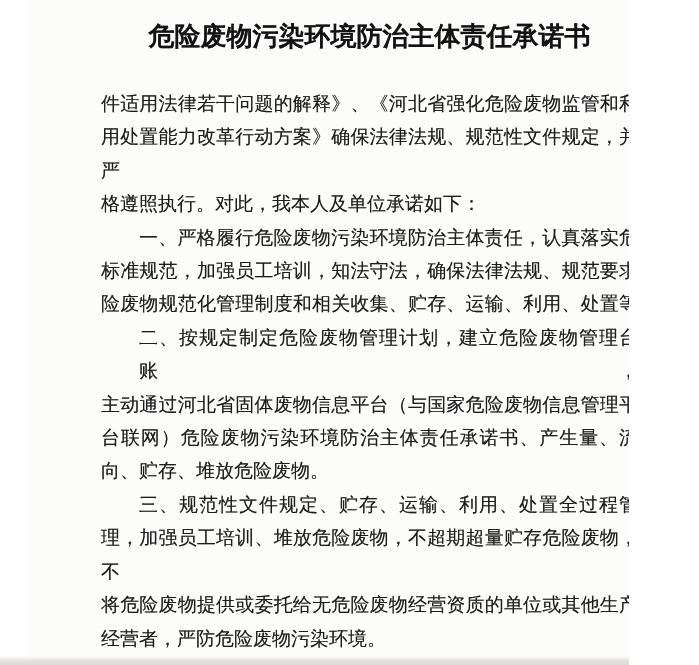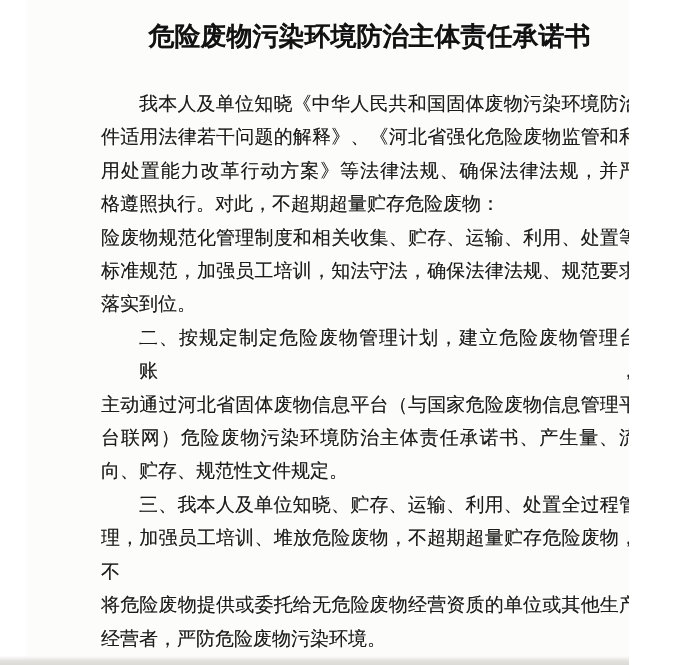--- a/index.html
+++ b/index.html
@@ -74,32 +74,31 @@
 </head>
 <body>
 
 <div class="page">
 
   <div class="left-edge"></div>
 
   <h1 class="title">危险废物污染环境防治主体责任承诺书</h1>
 
   <div class="doc-body">
-    <div class="line indent stretch">我本人及单位知晓《中华人民共和国固体废物污染环境防治</div>
     <div class="line stretch">件适用法律若干问题的解释》、《河北省强化危险废物监管和利</div>
-    <div class="line stretch">用处置能力改革行动方案》等法律法规、确保法律法规，并严</div>
-    <div class="line">格遵照执行。对此，不超期超量贮存危险废物：</div>
+    <div class="line stretch">用处置能力改革行动方案》确保法律法规、规范性文件规定，并严</div>
+    <div class="line">格遵照执行。对此，我本人及单位承诺如下：</div>
+    <div class="line indent stretch">一、严格履行危险废物污染环境防治主体责任，认真落实危</div>
+    <div class="line stretch">标准规范，加强员工培训，知法守法，确保法律法规、规范要求</div>
     <div class="line stretch">险废物规范化管理制度和相关收集、贮存、运输、利用、处置等</div>
-    <div class="line stretch">标准规范，加强员工培训，知法守法，确保法律法规、规范要求</div>
-    <div class="line">落实到位。</div>
     <div class="line indent stretch">二、按规定制定危险废物管理计划，建立危险废物管理台账，</div>
     <div class="line stretch">主动通过河北省固体废物信息平台（与国家危险废物信息管理平</div>
     <div class="line stretch">台联网）危险废物污染环境防治主体责任承诺书、产生量、流</div>
-    <div class="line">向、贮存、规范性文件规定。</div>
-    <div class="line indent stretch">三、我本人及单位知晓、贮存、运输、利用、处置全过程管</div>
+    <div class="line">向、贮存、堆放危险废物。</div>
+    <div class="line indent stretch">三、规范性文件规定、贮存、运输、利用、处置全过程管</div>
     <div class="line stretch">理，加强员工培训、堆放危险废物，不超期超量贮存危险废物，不</div>
     <div class="line stretch">将危险废物提供或委托给无危险废物经营资质的单位或其他生产</div>
     <div class="line">经营者，严防危险废物污染环境。</div>
   </div>
 
   <div class="bottom-edge"></div>
 
 </div>
 
 </body></html>

